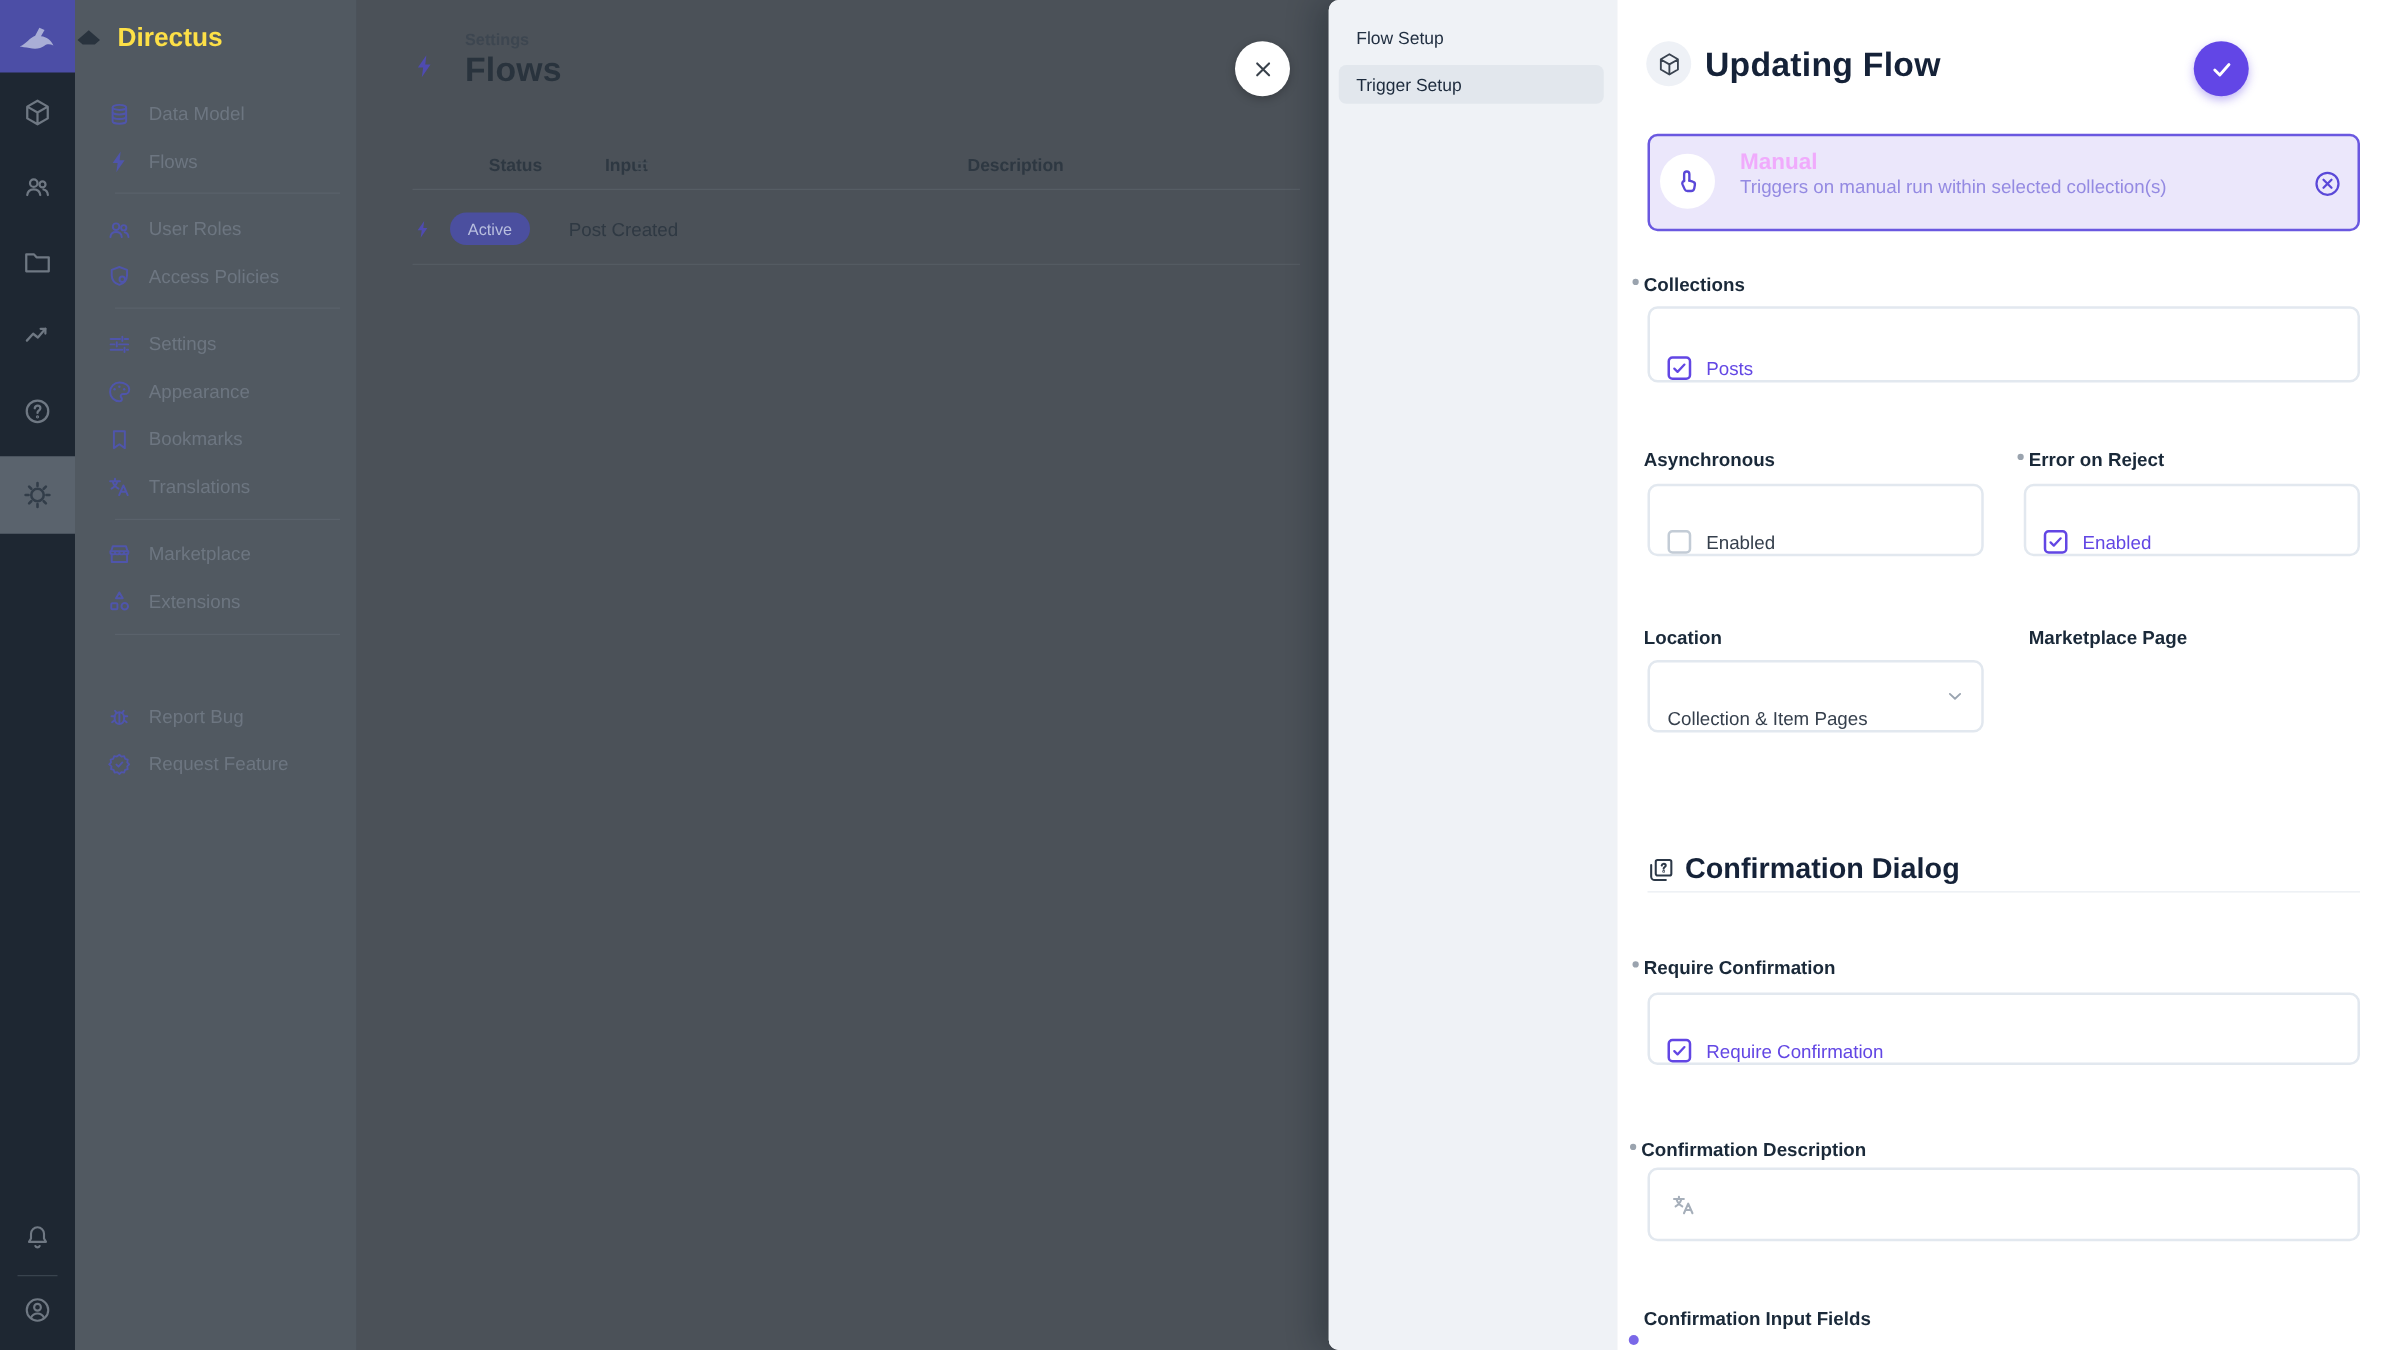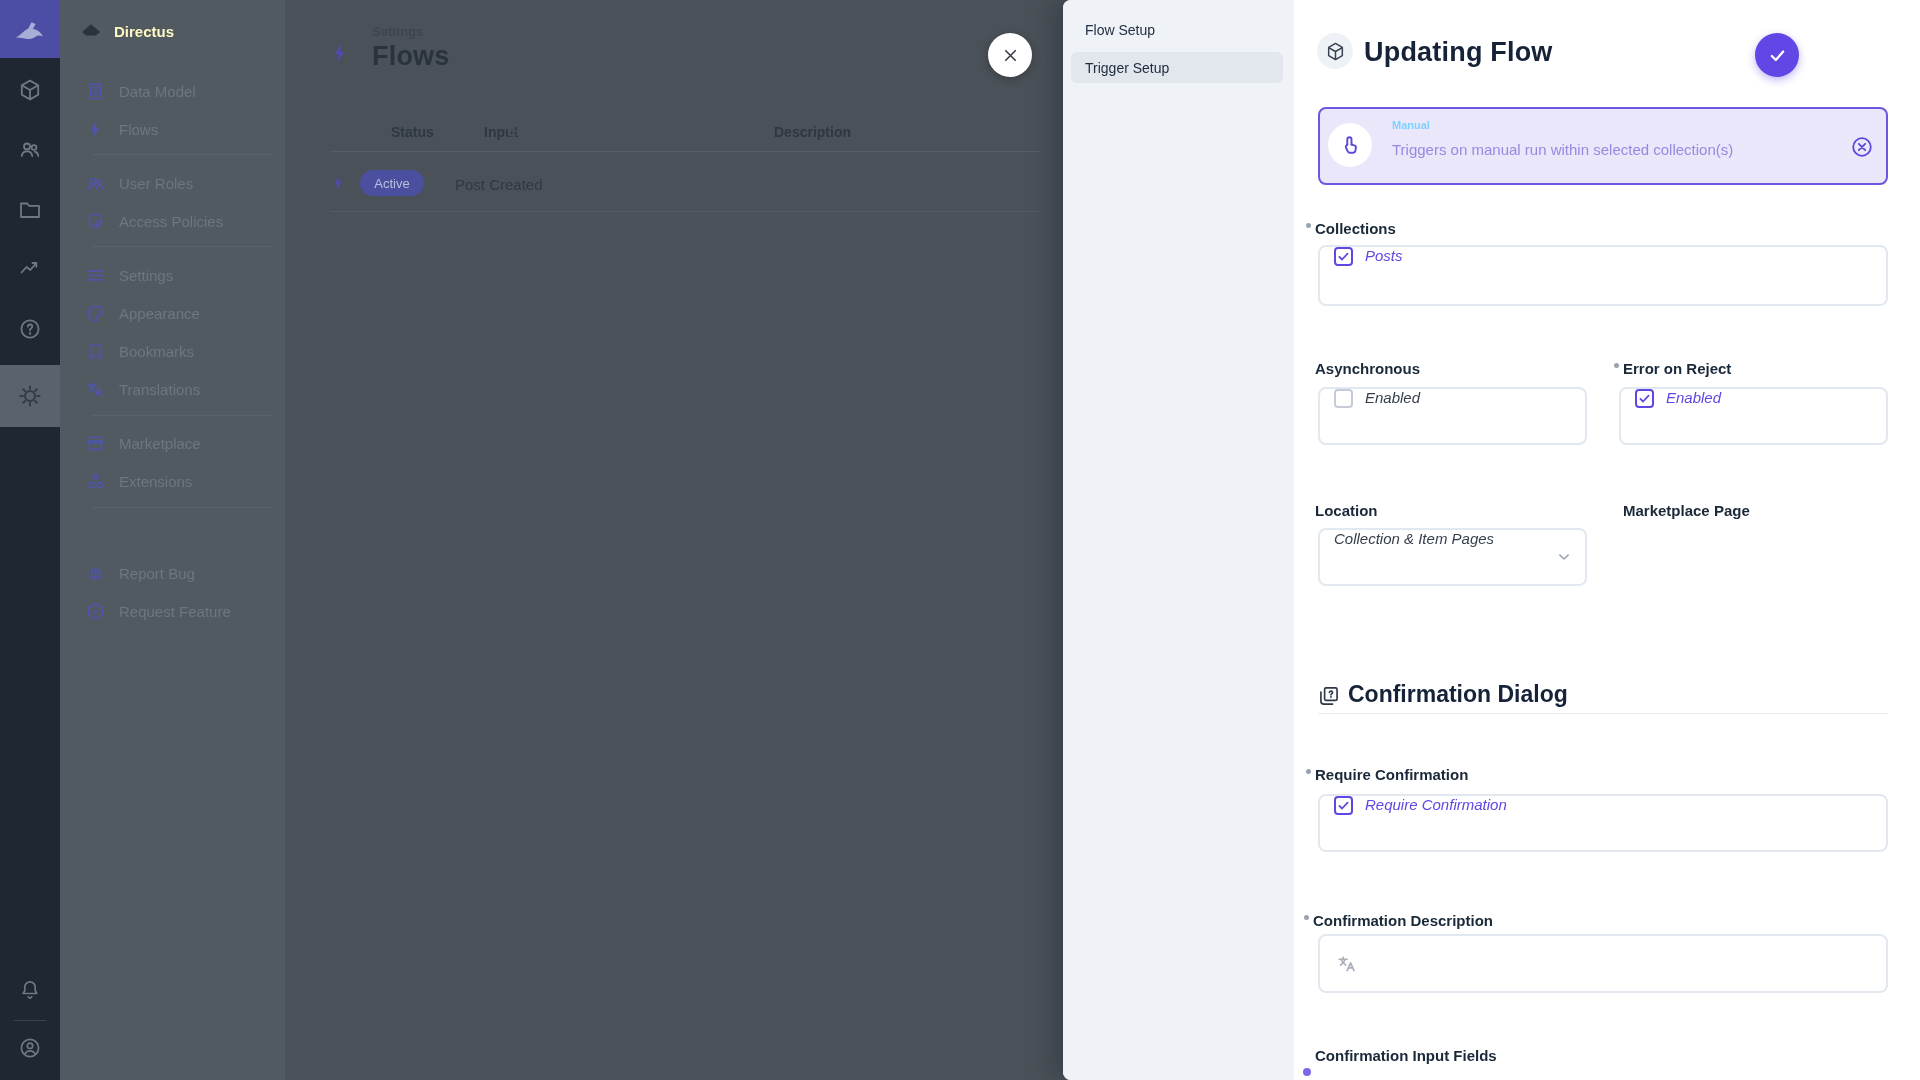--- a/index.html
+++ b/index.html
@@ -12,22 +12,22 @@
   #modulebar { left:0; top:0; width:60px; height:1080px; background:#1e2732; }
   #logo-block { left:0; top:0; width:60px; height:58px; background:#4c4ea6;
     display:flex; align-items:center; justify-content:center; }
   .mod-icon { width:60px; height:44px; display:flex; align-items:center; justify-content:center;
     color:#6f7883; position:absolute; left:0; }
   #active-strip { left:0; top:365px; width:60px; height:62px; background:#5a636d; }
   .mod-divider { left:14px; width:32px; height:1px; background:#39434e; }
 
   
   #sidebar { left:60px; top:0; width:225px; height:1080px; background:#515961; }
-  #sidebar-header { left:60px; top:0; width:225px; height:62px; display:flex; align-items:center; gap:12px; padding-left:20px;
-    color:#fef9c3; font-size:15px; font-weight:700; }
+  #sidebar-header { left:60px; top:0; width:225px; height:62px; display:flex; align-items:center; gap:12px; 
+    color:#fde047; font-size:21px; font-weight:700; }
   .side-item { left:60px; width:225px; height:38px; display:flex; align-items:center; gap:13px; padding-left:25px;
     font-size:15px; color:#6d7681; }
   .side-item .si-icon { color:#4f55ab; display:flex; }
   .side-divider { left:92px; width:180px; height:1px; background:#5a626b; }
 
   
   #main { left:285px; top:0; width:778px; height:1080px; background:#4b5158; }
   #mc-bolt { color:#4f4bb0; }
   #breadcrumb { left:372px; top:24px; font-size:13px; color:#3d4650; font-weight:600; }
   #page-title { left:372px; top:41px; font-size:27px; color:#29333d; font-weight:800; letter-spacing:.2px; }
@@ -57,28 +57,28 @@
     display:flex; align-items:center; justify-content:center; color:#3a4350; }
   #drawer-title { left:1364px; top:37px; font-size:27px; font-weight:800; color:#152238; letter-spacing:.2px; }
   #save-fab { left:1755px; top:33px; width:44px; height:44px; border-radius:50%; background:#6246e6;
     display:flex; align-items:center; justify-content:center; color:#fff;
     box-shadow:0 3px 8px rgba(98,70,230,.4); cursor:pointer; }
 
   #trigger-card { left:1318px; top:107px; width:570px; height:78px; background:#ebe7fb;
     border:2px solid #6a58e0; border-radius:8px; }
   #tc-circle { left:1328px; top:123px; width:44px; height:44px; border-radius:50%; background:#ffffff;
     display:flex; align-items:center; justify-content:center; color:#5a48d8; }
-  #tc-title { left:1392px; top:119px; font-size:11px; font-weight:700; color:#7dd3fc; }
+  #tc-title { left:1392px; top:119px; font-size:18px; font-weight:700; color:#f0abfc; }
   #tc-sub { left:1392px; top:141px; font-size:15px; color:#948ae2; }
   #tc-cancel { left:1850px; top:135px; width:24px; height:24px; color:#5a48d8; cursor:pointer; }
 
   .flabel { font-size:15px; font-weight:700; color:#1a2939; }
   .req-dot { position:absolute; left:-9px; top:3px; width:5px; height:5px; border-radius:50%; background:#9aa3ae; }
-  .fbox { border:2px solid #e2e8ef; border-radius:8px; background:#fff; display:flex; align-items:flex-start;
-    padding-left:14px; gap:12px;font-style:italic; }
+  .fbox { border:2px solid #e2e8ef; border-radius:8px; background:#fff; display:flex; align-items:flex-end;
+    padding-left:14px; gap:12px; }
   .cb { width:19px; height:19px; border-radius:4px; border:2px solid #6246e4; display:flex;
     align-items:center; justify-content:center; color:#6246e4; flex:none; cursor:pointer; }
   .cb.un { border-color:#c3ccd6; color:transparent; }
   .fval { font-size:15px; }
   .accent { color:#6246e4; }
   .plain { color:#353f4c; }
   .select-chevron { position:absolute; right:12px; top:50%; margin-top:-9px; color:#9aa4b0; }
 
   #section-icon { left:1318px; top:685px; width:22px; height:22px; color:#2c3847; }
   #section-title { left:1348px; top:681px; font-size:23px; font-weight:800; color:#152238; }

